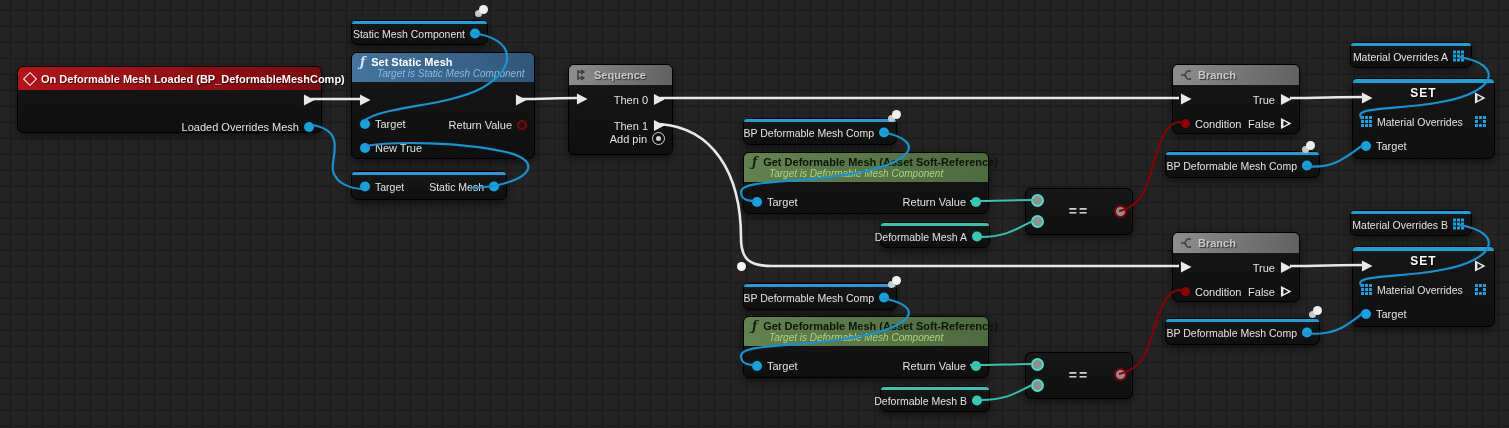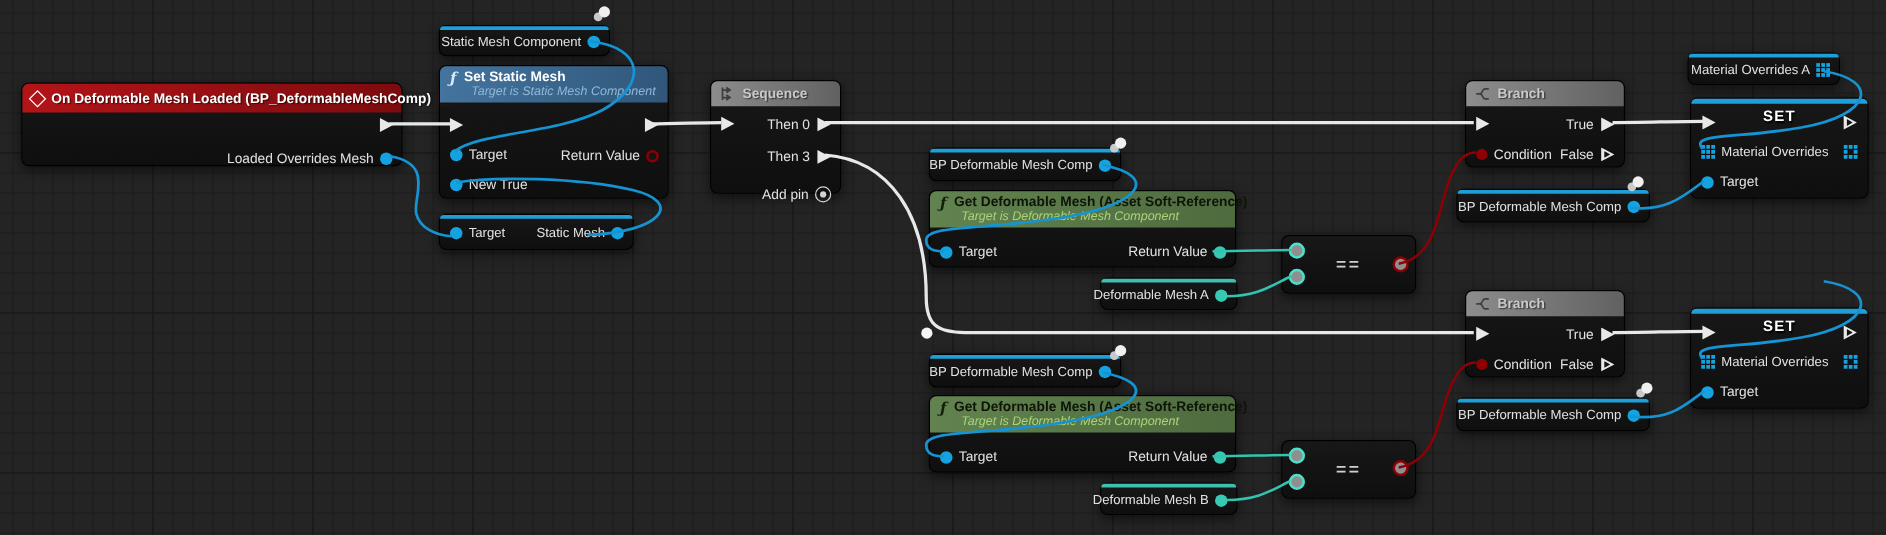--- a/index.html
+++ b/index.html
@@ -135,23 +135,23 @@
         </svg>
       <span>Sequence</span>
     </div>
     <span class="pexec" style="position:absolute;left:7px;top:28px"></span>
     <div class="prow pr" style="top:28px">
       <span class="pexec"></span>
       <span>Then 0</span>
     </div>
     <div class="prow pr" style="top:54px">
       <span class="pexec"></span>
-      <span>Then 3</span>
-    </div>
-    <div class="prow pr" style="top:84px">
+      <span>Then 1</span>
+    </div>
+    <div class="prow pr" style="top:67px">
       <span class="addp"></span>
       <span>Add pin</span>
     </div>
   </div>
 
   <div class="node" style="left:1172px;top:64px;width:128px;height:70px">
     <div class="hdr hdr-gray">
       <svg width="12" height="12" viewBox="0 0 12 12">
         <path d="M1 6h3M8 2h3M8 10h3M4 6c2.5 0 1.5-4 4-4M4 6c2.5 0 1.5 4 4 4" stroke="#3d3d3d" stroke-width="1.4" fill="none"></path>
         </svg>
@@ -287,20 +287,29 @@
     <span class="eqpin out" style="right:5px;top:15px"></span>
   </div>
 
   <div class="node" style="left:1350px;top:42px;width:122px;height:26px">
     <span class="gbar"></span>
     <div class="prow pr vctr">
       <span class="parr">
           <i></i>
         </span>
       <span class="mini">Material Overrides A</span>
+    </div>
+  </div>
+  <div class="node" style="left:1350px;top:210px;width:122px;height:26px">
+    <span class="gbar"></span>
+    <div class="prow pr vctr">
+      <span class="parr">
+          <i></i>
+        </span>
+      <span class="mini">Material Overrides B</span>
     </div>
   </div>
 
   <div class="node" style="left:1352px;top:78px;width:143px;height:81px">
     <span class="gbar thick"></span>
     <div class="settl">SET</div>
     <span class="pexec" style="position:absolute;left:8px;top:13px"></span>
     <span class="pexec h" style="position:absolute;right:8px;top:13px"></span>
     <div class="prow pl mini" style="top:36px">
       <span class="parr">

